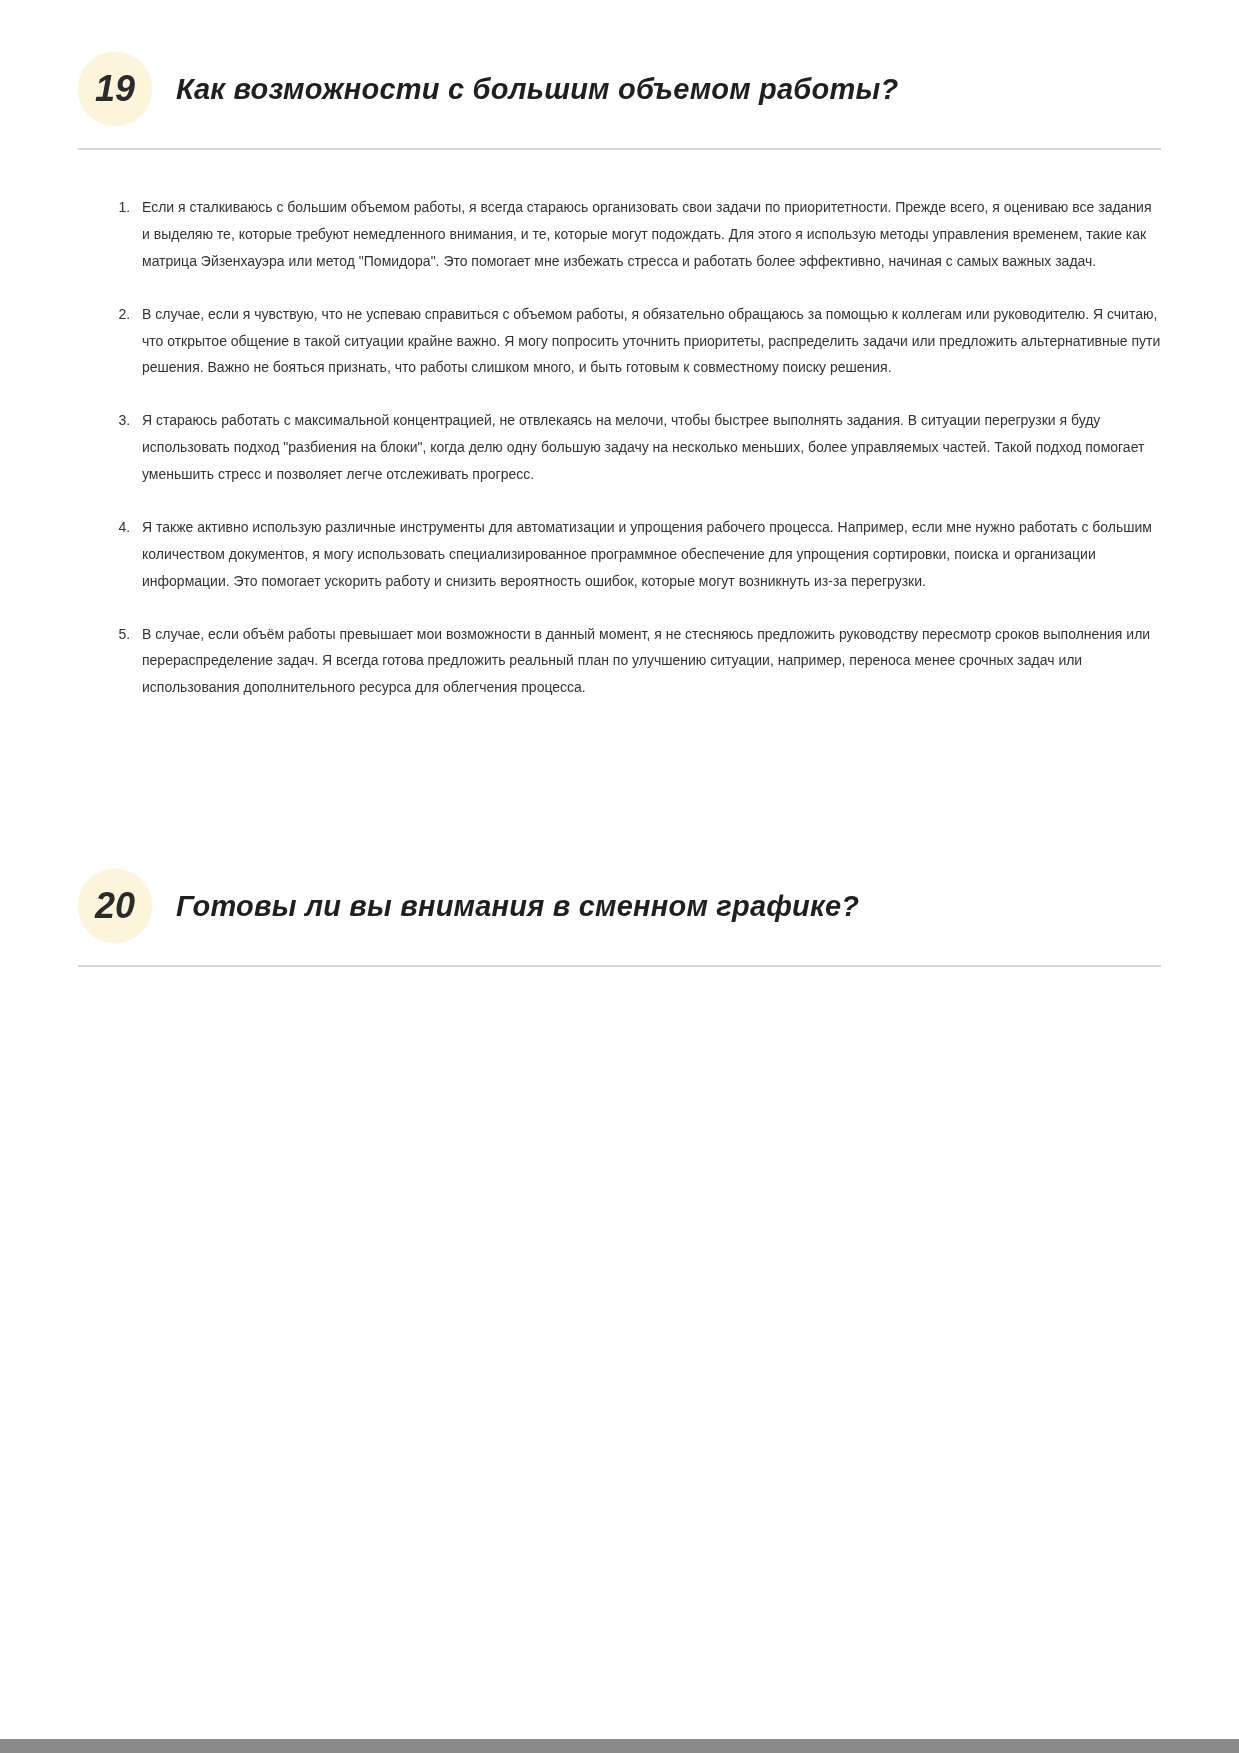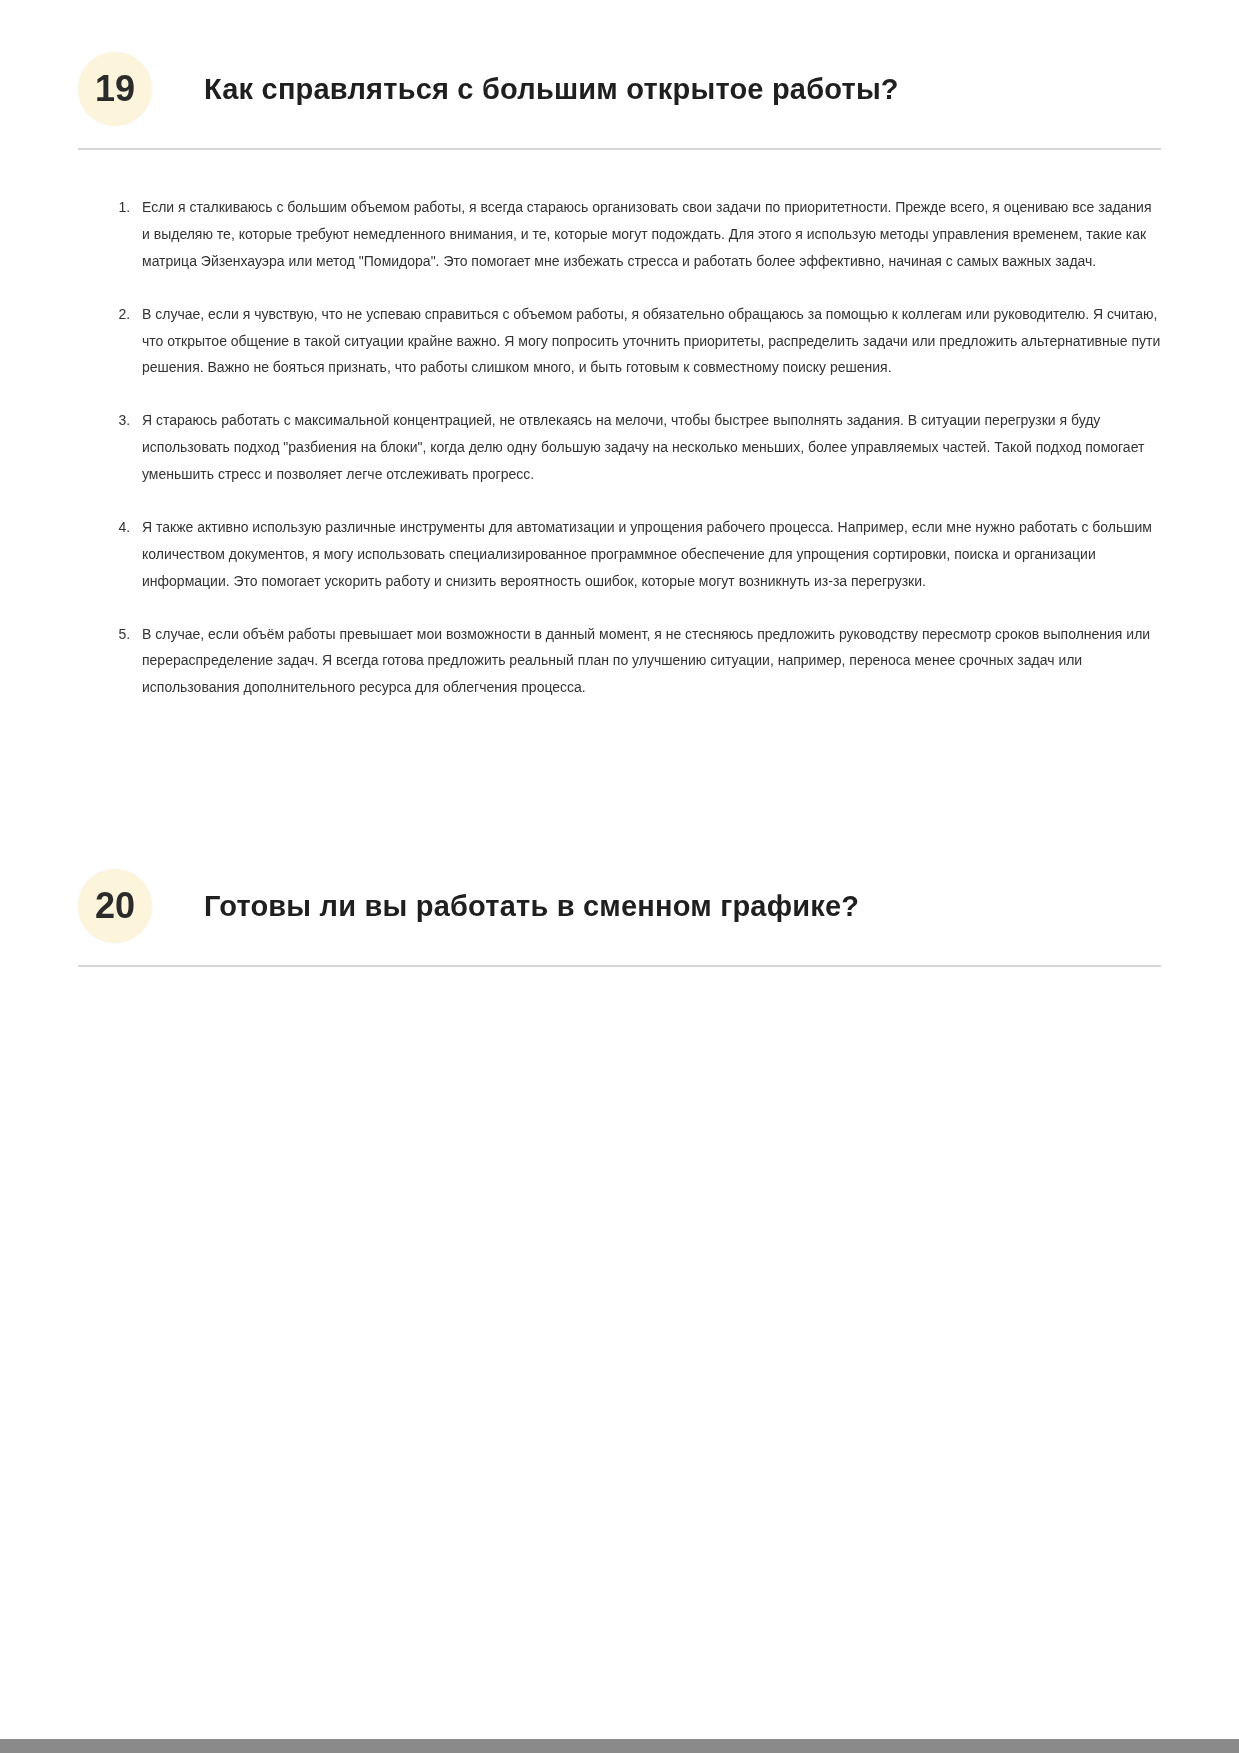--- a/index.html
+++ b/index.html
@@ -20,21 +20,22 @@
     overflow:hidden;
   }
   .page{
     padding:52px 78px 0 78px;
     height:100%;
     position:relative;
   }
   .section-header{
     display:flex;
     align-items:center;
-    gap:52px;
+    gap:24px;
+    font-style:italic;
   }
   .num-badge{
     flex:0 0 auto;
     width:74px;
     height:74px;
     border-radius:50%;
     background:var(--badge-bg);
     display:flex;
     align-items:center;
     justify-content:center;
@@ -80,36 +81,36 @@
   }
 </style>
 </head>
 <body>
 
 <div class="page">
 
   <section>
     <div class="section-header">
       <div class="num-badge">19</div>
-      <h1 class="section-title">Как справляться с большим открытое работы?</h1>
+      <h1 class="section-title">Как возможности с большим объемом работы?</h1>
     </div>
     <hr class="divider">
 
     <ol class="answers">
       <li>Если я сталкиваюсь с большим объемом работы, я всегда стараюсь организовать свои задачи по приоритетности. Прежде всего, я оцениваю все задания и выделяю те, которые требуют немедленного внимания, и те, которые могут подождать. Для этого я использую методы управления временем, такие как матрица Эйзенхауэра или метод "Помидора". Это помогает мне избежать стресса и работать более эффективно, начиная с самых важных задач.</li>
       <li>В случае, если я чувствую, что не успеваю справиться с объемом работы, я обязательно обращаюсь за помощью к коллегам или руководителю. Я считаю, что открытое общение в такой ситуации крайне важно. Я могу попросить уточнить приоритеты, распределить задачи или предложить альтернативные пути решения. Важно не бояться признать, что работы слишком много, и быть готовым к совместному поиску решения.</li>
       <li>Я стараюсь работать с максимальной концентрацией, не отвлекаясь на мелочи, чтобы быстрее выполнять задания. В ситуации перегрузки я буду использовать подход "разбиения на блоки", когда делю одну большую задачу на несколько меньших, более управляемых частей. Такой подход помогает уменьшить стресс и позволяет легче отслеживать прогресс.</li>
       <li>Я также активно использую различные инструменты для автоматизации и упрощения рабочего процесса. Например, если мне нужно работать с большим количеством документов, я могу использовать специализированное программное обеспечение для упрощения сортировки, поиска и организации информации. Это помогает ускорить работу и снизить вероятность ошибок, которые могут возникнуть из-за перегрузки.</li>
       <li>В случае, если объём работы превышает мои возможности в данный момент, я не стесняюсь предложить руководству пересмотр сроков выполнения или перераспределение задач. Я всегда готова предложить реальный план по улучшению ситуации, например, переноса менее срочных задач или использования дополнительного ресурса для облегчения процесса.</li>
     </ol>
   </section>
 
   <section class="section-two">
     <div class="section-header">
       <div class="num-badge">20</div>
-      <h1 class="section-title">Готовы ли вы работать в сменном графике?</h1>
+      <h1 class="section-title">Готовы ли вы внимания в сменном графике?</h1>
     </div>
     <hr class="divider">
   </section>
 
 </div>
 
 <div class="bottom-bar"></div>
 
 </body></html>

